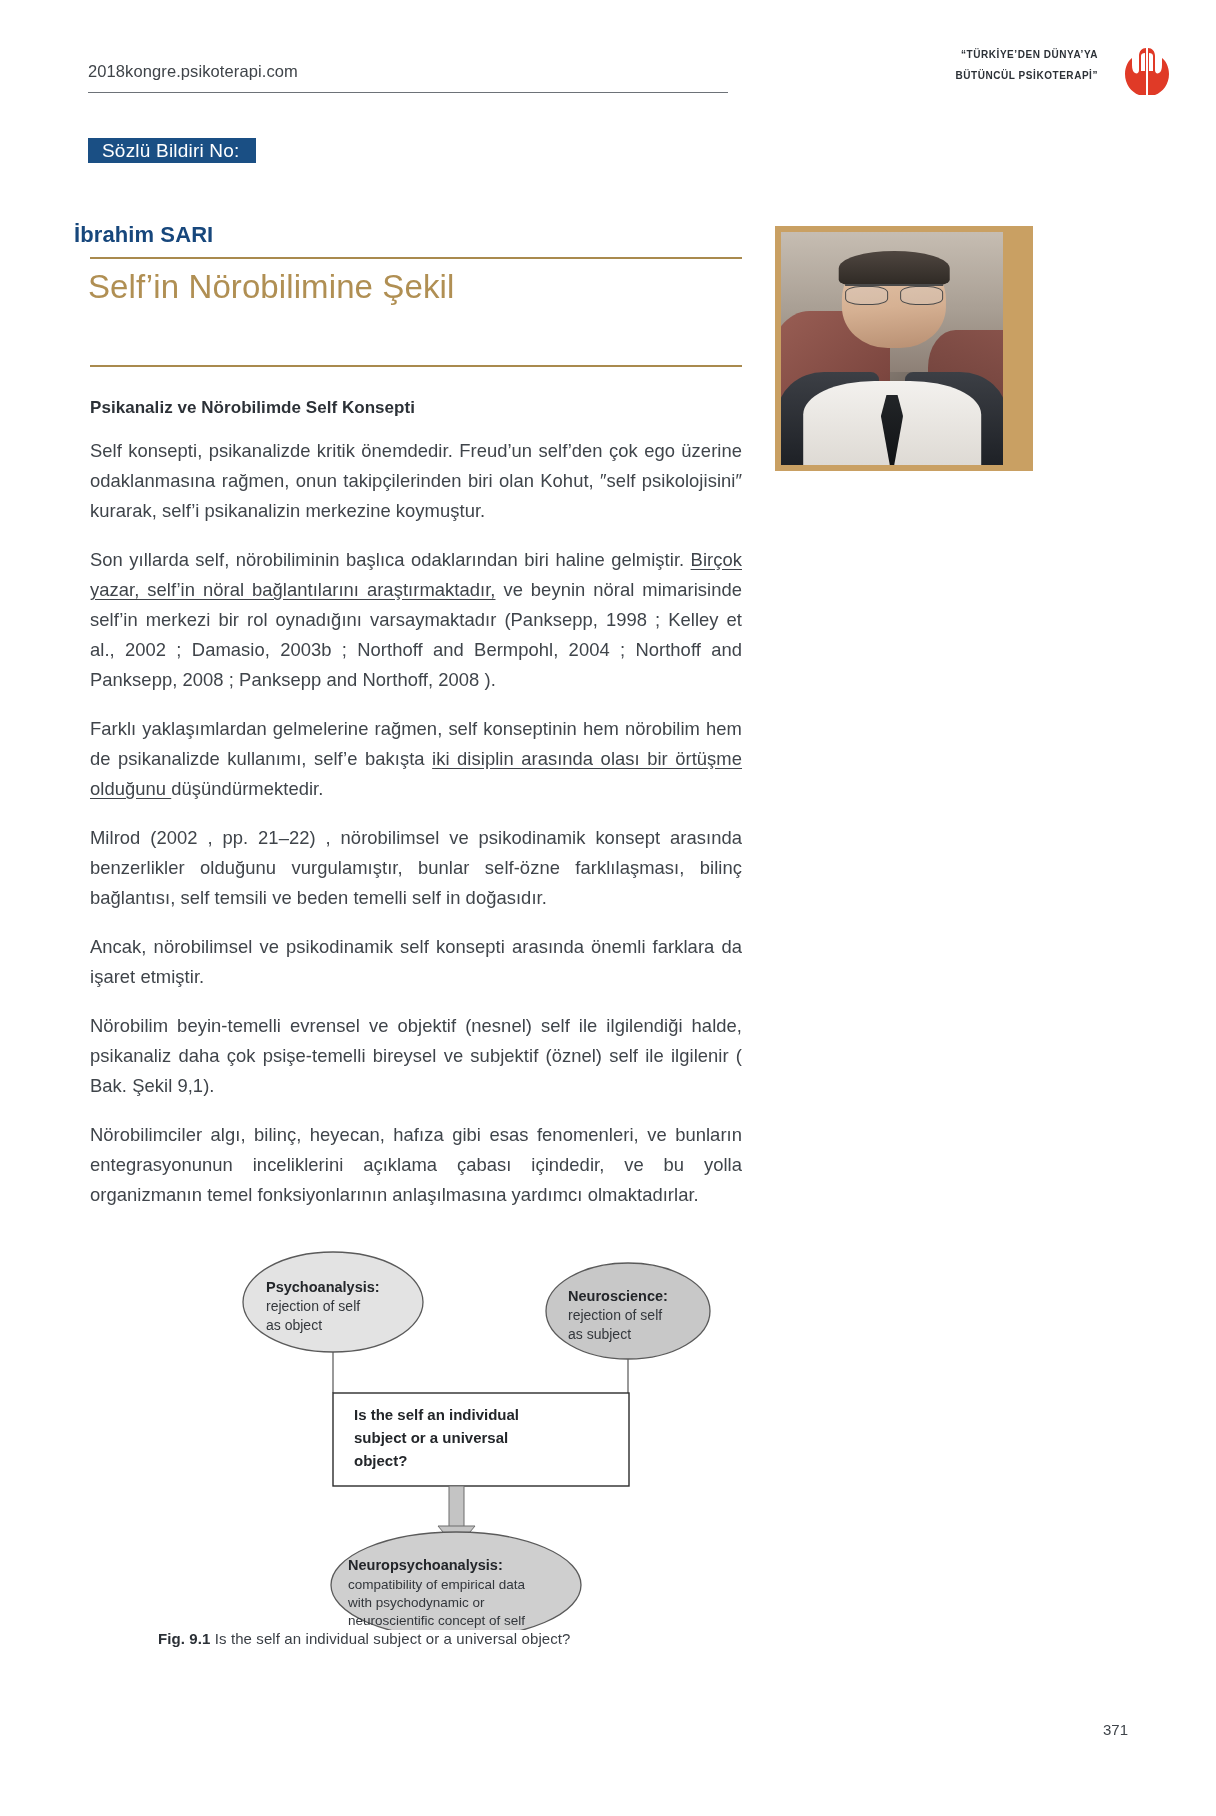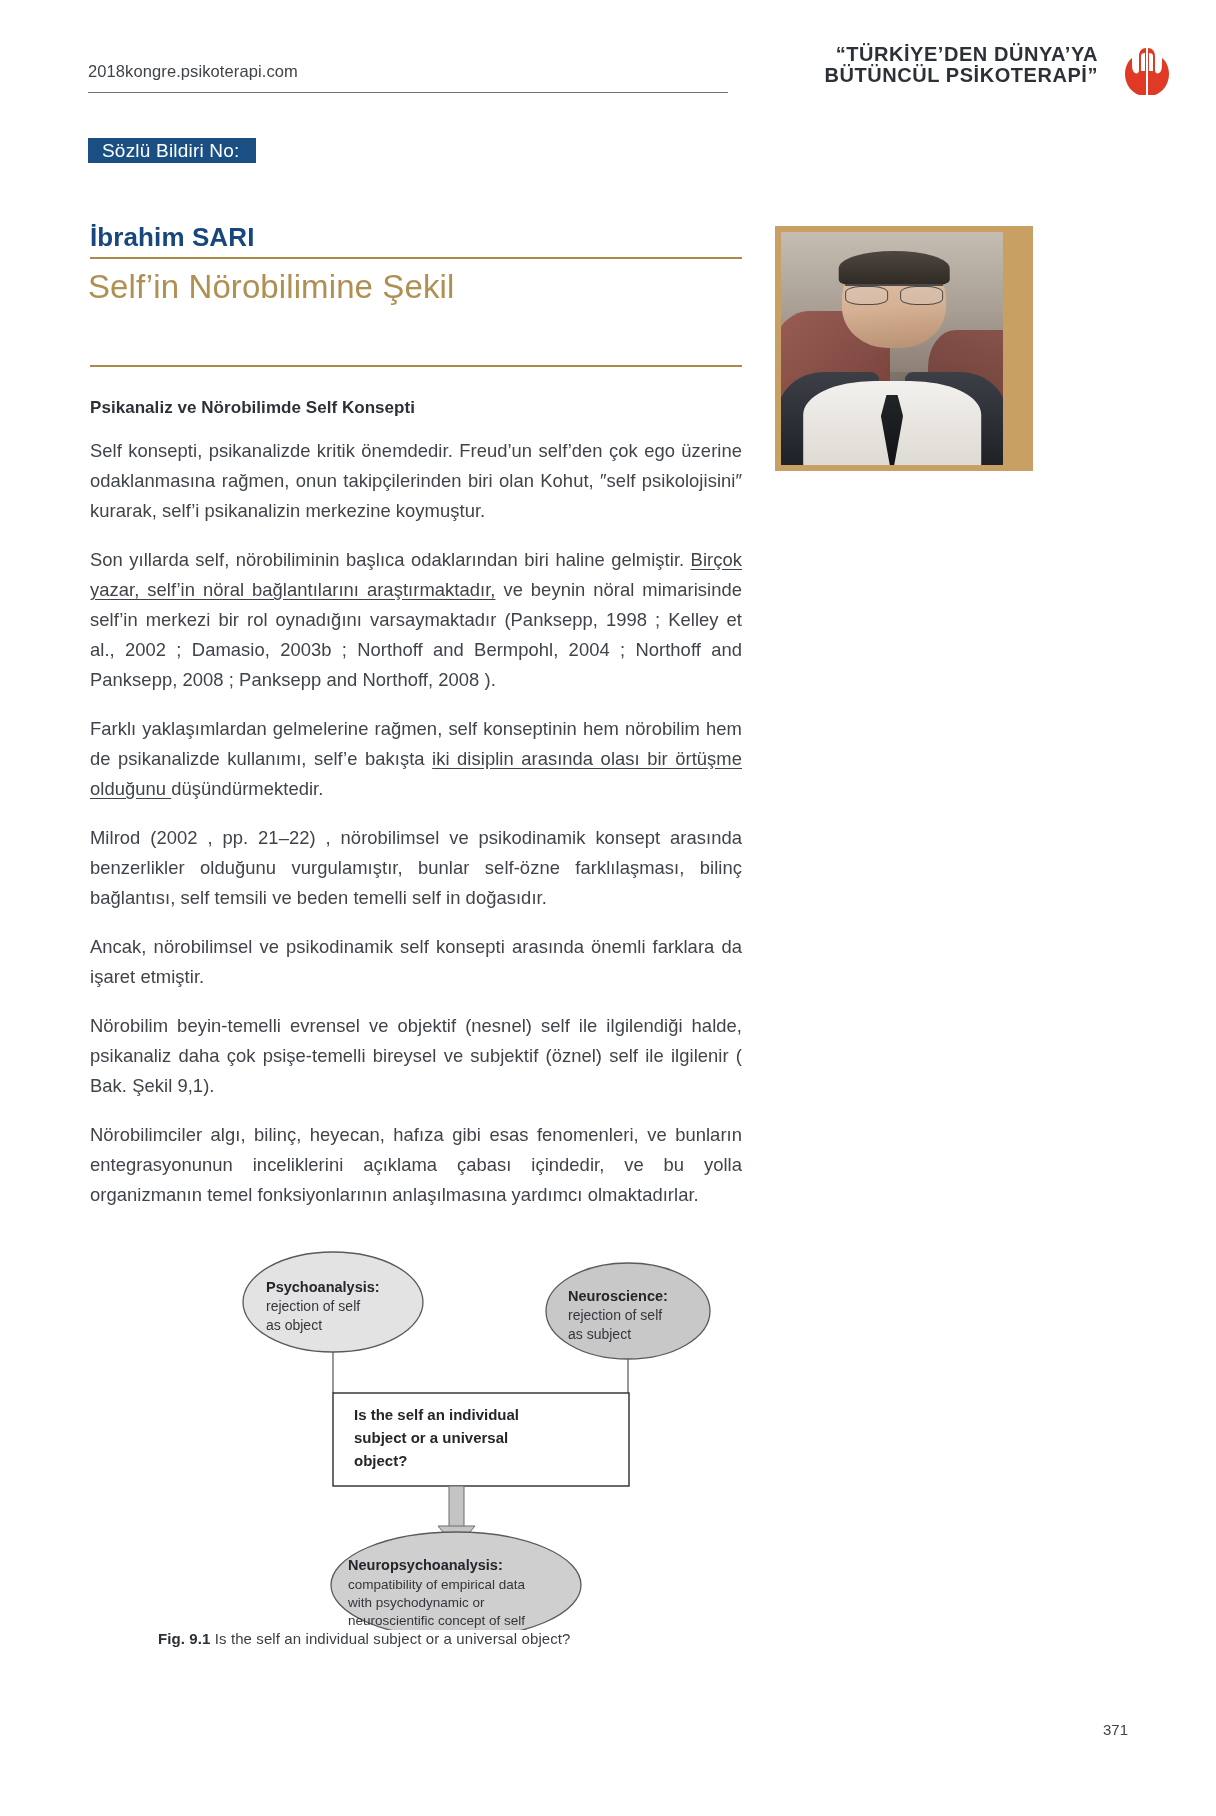--- a/index.html
+++ b/index.html
@@ -44,21 +44,21 @@
     background: #6d7278;
   }
   .header-brand {
     position: absolute;
     right: 118px;
     top: 44px;
     text-align: right;
     width: 420px;
   }
   .brand-line {
-    font-size: 20px;
+    font-size: 10px;
     font-weight: bold;
     letter-spacing: 0.55px;
     color: #2c3137;
     line-height: 21px;
     white-space: nowrap;
   }
   .brand-logo {
     position: absolute;
     right: 38px;
     top: 40px;
@@ -93,23 +93,23 @@
     display: flex;
     align-items: center;
     justify-content: center;
     min-width: 42px;
     margin-top: 40px;
   }
 
   
   .author {
     position: absolute;
-    left: 90px;
+    left: 74px;
     top: 222px;
-    font-size: 26px;
+    font-size: 22px;
     font-weight: bold;
     color: #17477c;
     letter-spacing: 0.1px;
     white-space: nowrap;
   }
   .rule-gold-1 {
     position: absolute;
     left: 90px;
     top: 257px;
     width: 652px;

